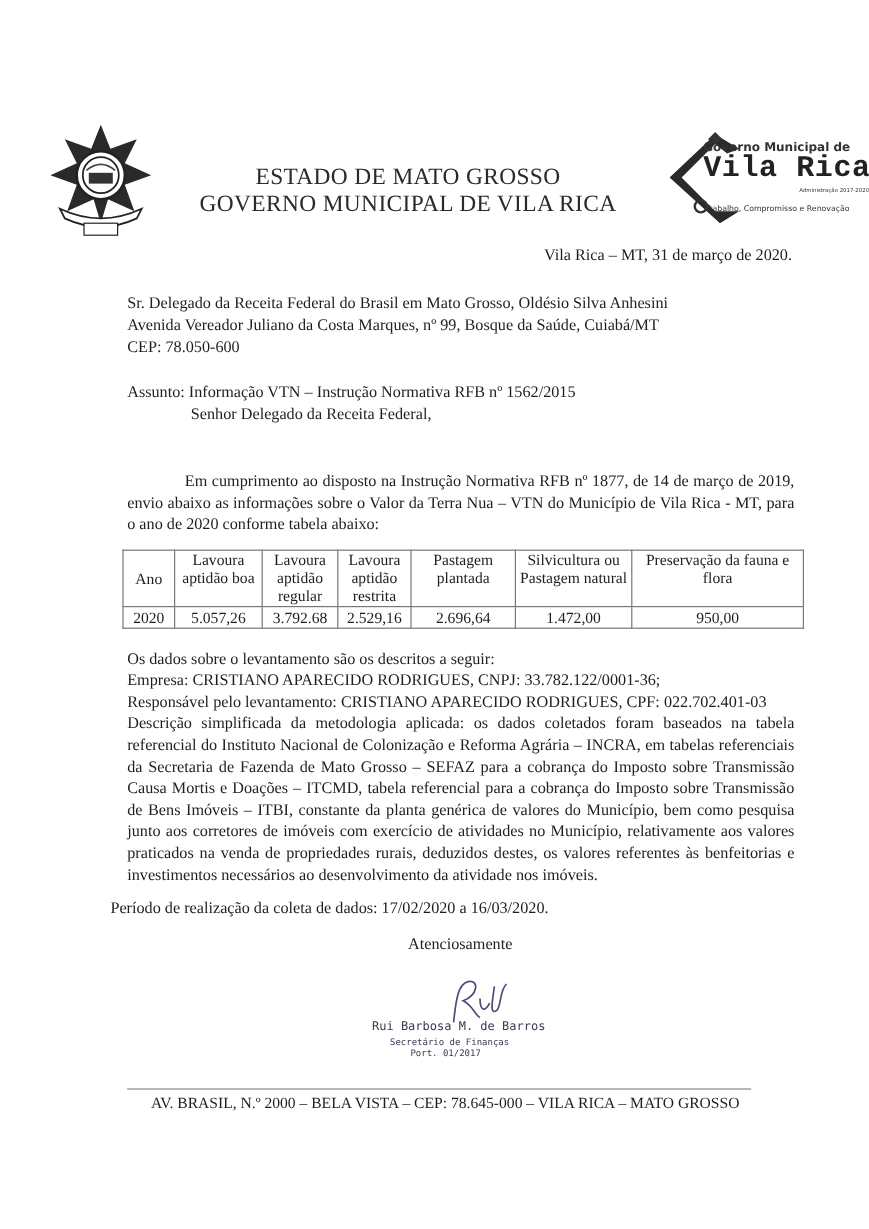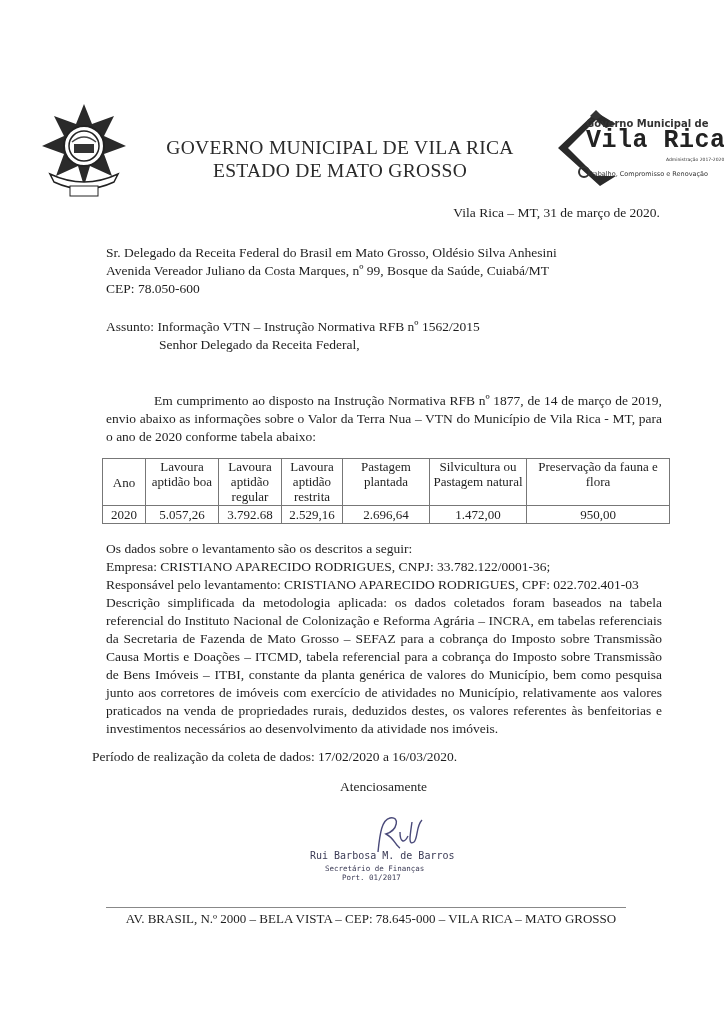--- a/index.html
+++ b/index.html
@@ -44,22 +44,22 @@
     <circle cx="46" cy="44" r="20" fill="#fff" stroke="#222" stroke-width="2"></circle>
     <circle cx="46" cy="44" r="15" fill="#fff" stroke="#222" stroke-width="1.5"></circle>
     <rect x="36" y="42" width="20" height="9" fill="#333"></rect>
     <path d="M34 40 Q46 30 58 40" fill="none" stroke="#444" stroke-width="1.5"></path>
     <path d="M12 72 Q46 88 80 72 L76 80 Q46 94 16 80 Z" fill="#fff" stroke="#222" stroke-width="1.5"></path>
     <rect x="32" y="84" width="28" height="10" fill="#fff" stroke="#222" stroke-width="1"></rect>
   </svg>
 </div>
 
 <div class="abs title">
+  <div>ESTADO DE MATO GROSSO</div>
   <div>GOVERNO MUNICIPAL DE VILA RICA</div>
-  <div>ESTADO DE MATO GROSSO</div>
 </div>
 
 <div class="abs logo">
   <svg width="180" height="80" viewBox="0 0 180 80" style="position:absolute;left:0;top:0;">
     <path d="M2 40 L40 4 L60 16 L50 20 L40 12 L12 40 L40 68 L60 68 L44 78 Z" fill="#2a2a2a"></path>
     <path d="M40 2 L46 8 L40 12 L34 8 Z" fill="#333"></path>
     <circle cx="28" cy="64" r="5" fill="none" stroke="#333" stroke-width="2"></circle>
   </svg>
   <div class="top">Governo Municipal de</div>
   <div class="main">Vila Rica</div>

